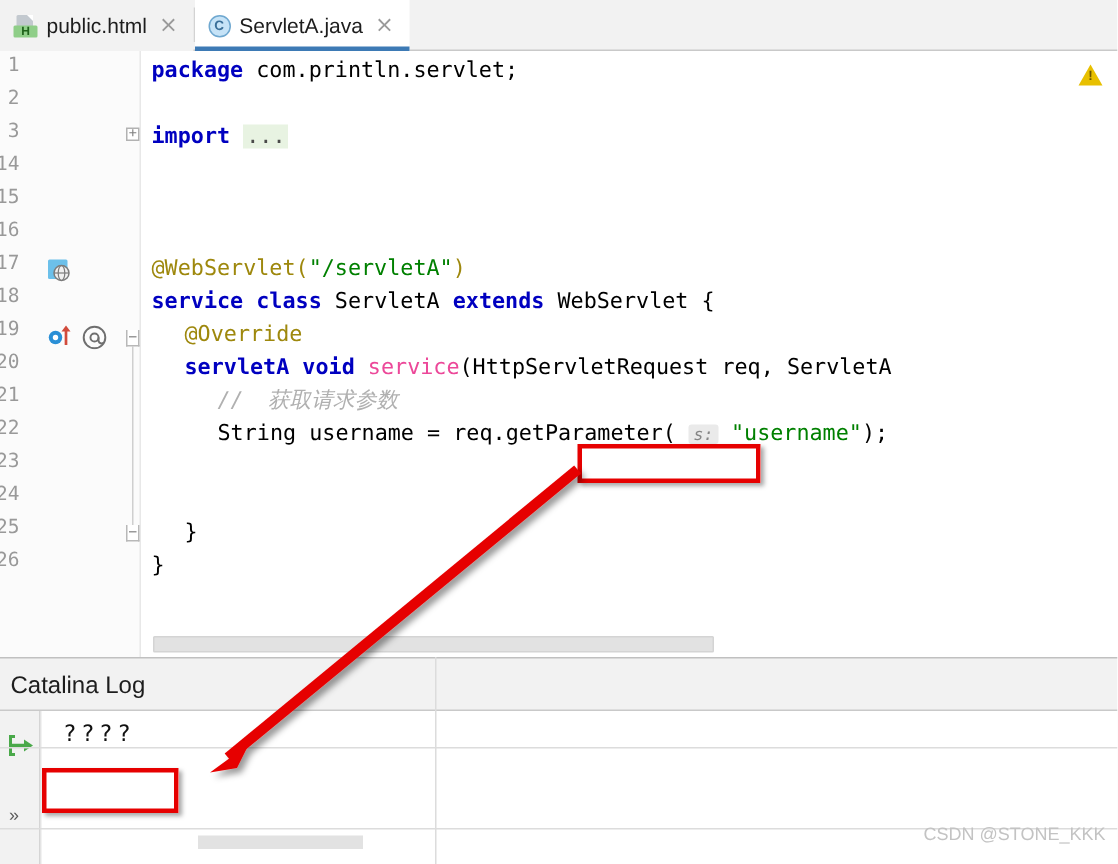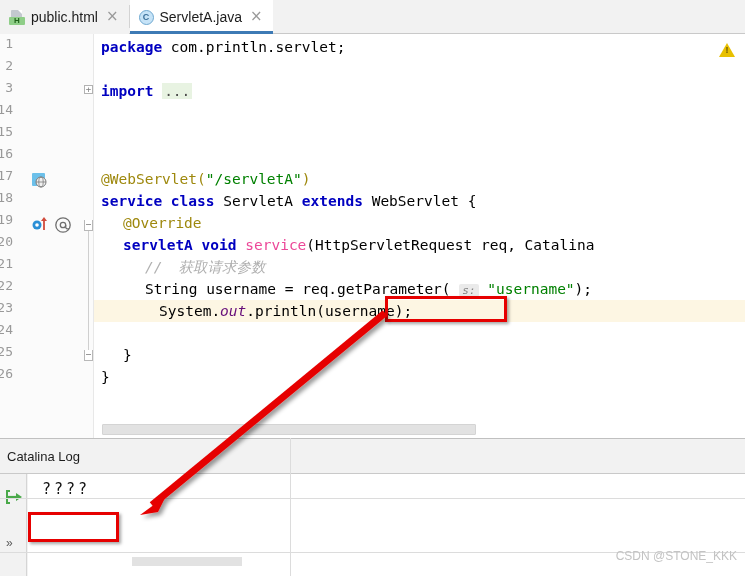--- a/index.html
+++ b/index.html
@@ -131,21 +131,21 @@
     background: #e2e2e2; border: 1px solid #d4d4d4; border-radius: 1px;
   }
 
   
   .panel {
     position: absolute; left: 0; top: 438px; width: 745px; height: 138px;
     background: #f2f2f2; border-top: 1px solid #c0c0c0;
   }
   .panel-title {
     position: absolute; left: 7px; top: 10px;
-    font-size: 13px; color: #1d1d1d;
+    font-size: 16px; color: #1d1d1d;
   }
   .panel-divider {
     position: absolute; left: 0; top: 34px; width: 745px; height: 1px;
     background: #c9c9c9;
   }
   .panel-toolbar {
     position: absolute; left: 0; top: 35px; width: 27px; height: 103px;
     background: #f2f2f2; border-right: 1px solid #d5d5d5;
   }
   .panel-body {
@@ -268,27 +268,26 @@
       <div class="cline" style="top:2px"><span class="kw">package</span> <span>com.println.servlet;</span></div>
 
       <div class="cline" style="top:46px"><span class="kw">import</span> <span class="imp-fold">...</span></div>
 
       <div class="cline" style="top:134px"><span class="ann">@WebServlet(</span><span class="str">"/servletA"</span><span class="ann">)</span></div>
 
       <div class="cline" style="top:156px"><span class="kw">service</span> <span class="kw">class</span> <span>ServletA</span> <span class="kw">extends</span> <span>WebServlet {</span></div>
 
       <div class="cline" style="top:178px;padding-left:29px"><span class="ann">@Override</span></div>
 
-      <div class="cline" style="top:200px;padding-left:29px"><span class="kw">servletA</span> <span class="kw">void</span> <span class="mth">service</span><span>(HttpServletRequest req, Catalina</span></div>
+      <div class="cline" style="top:200px;padding-left:29px"><span class="kw">servletA</span> <span class="kw">void</span> <span class="mth">service</span><span>(HttpServletRequest req, ServletA</span></div>
 
       <div class="cline" style="top:222px;padding-left:51px"><span class="cmt">//</span><span class="cmt" style="padding-left:16px">获取请求参数</span></div>
 
       <div class="cline" style="top:244px;padding-left:51px"><span>String</span> <span>username</span> <span>=</span> <span>req.getParameter(</span> <span class="hint">s:</span> <span class="str">"username"</span><span>);</span></div>
 
-      <div class="cline hl" style="top:266px"><span style="padding-left:58px">System.</span><span class="fld">out</span><span>.println(username);</span></div>
 
       <div class="cline" style="top:310px;padding-left:29px"><span>}</span></div>
 
       <div class="cline" style="top:332px"><span>}</span></div>
     </div>
 
     <div class="warn-tri"></div>
   </div>
 
   <div class="hscroll-ed"></div>

